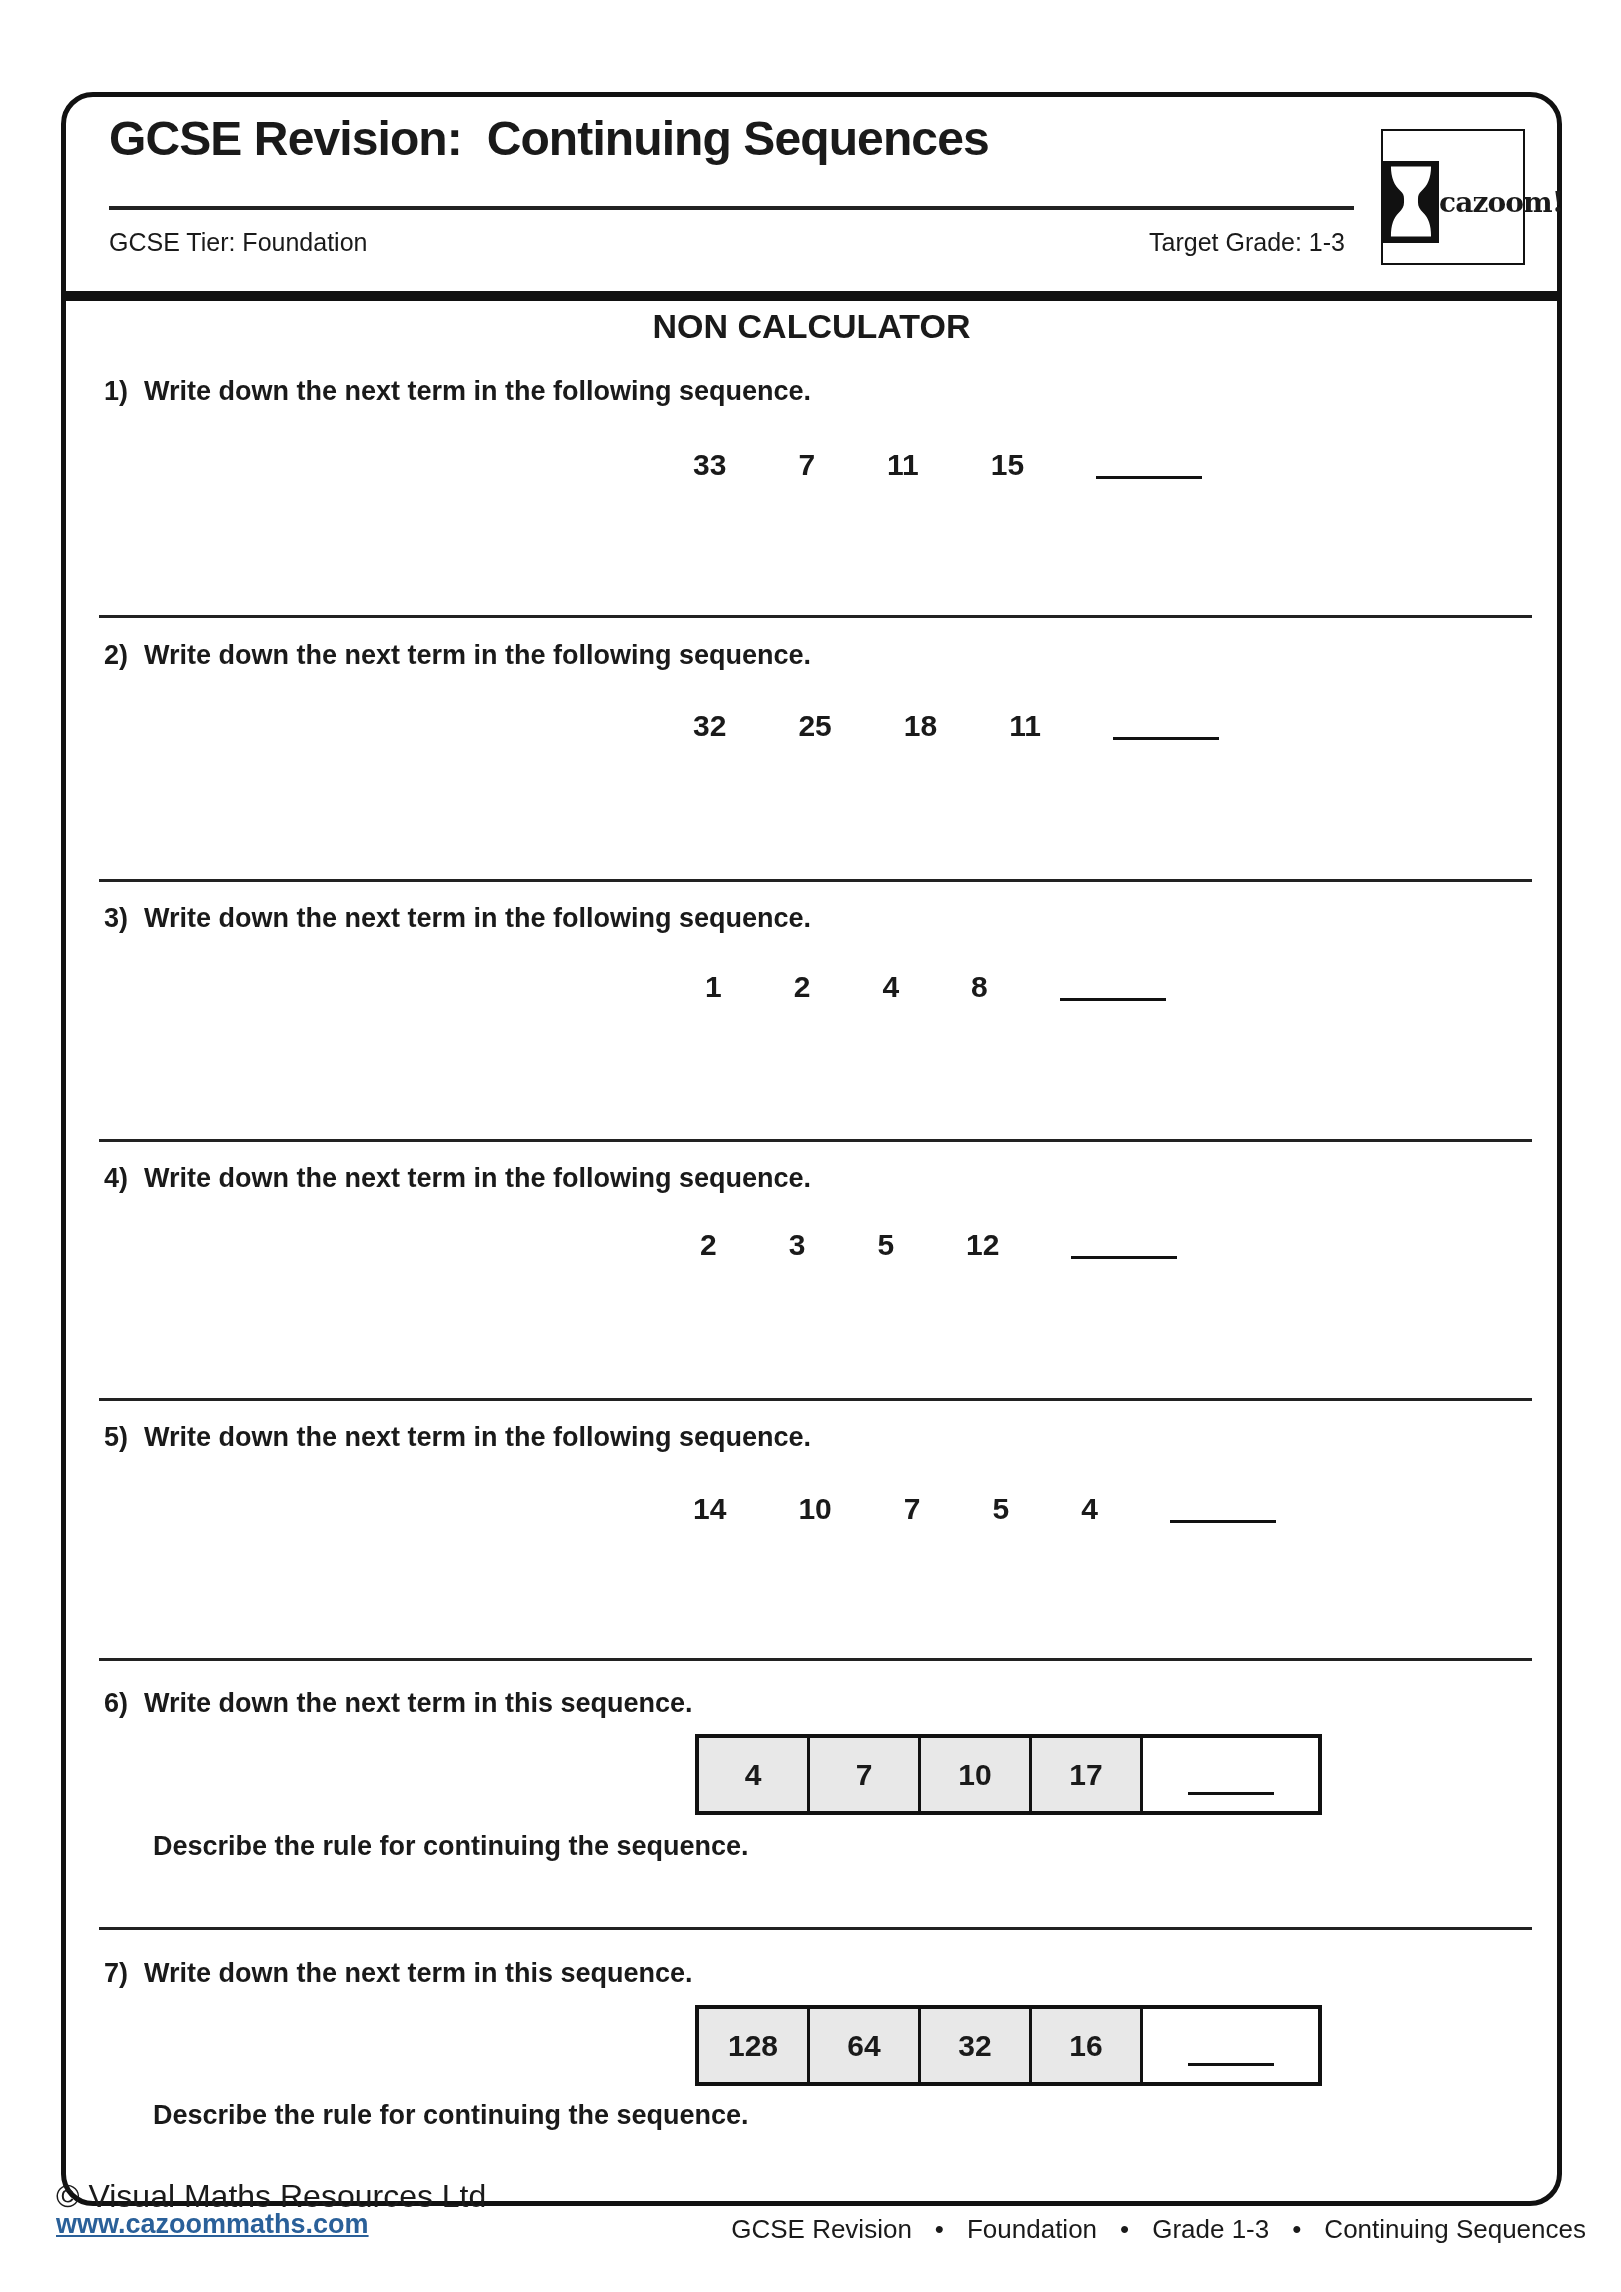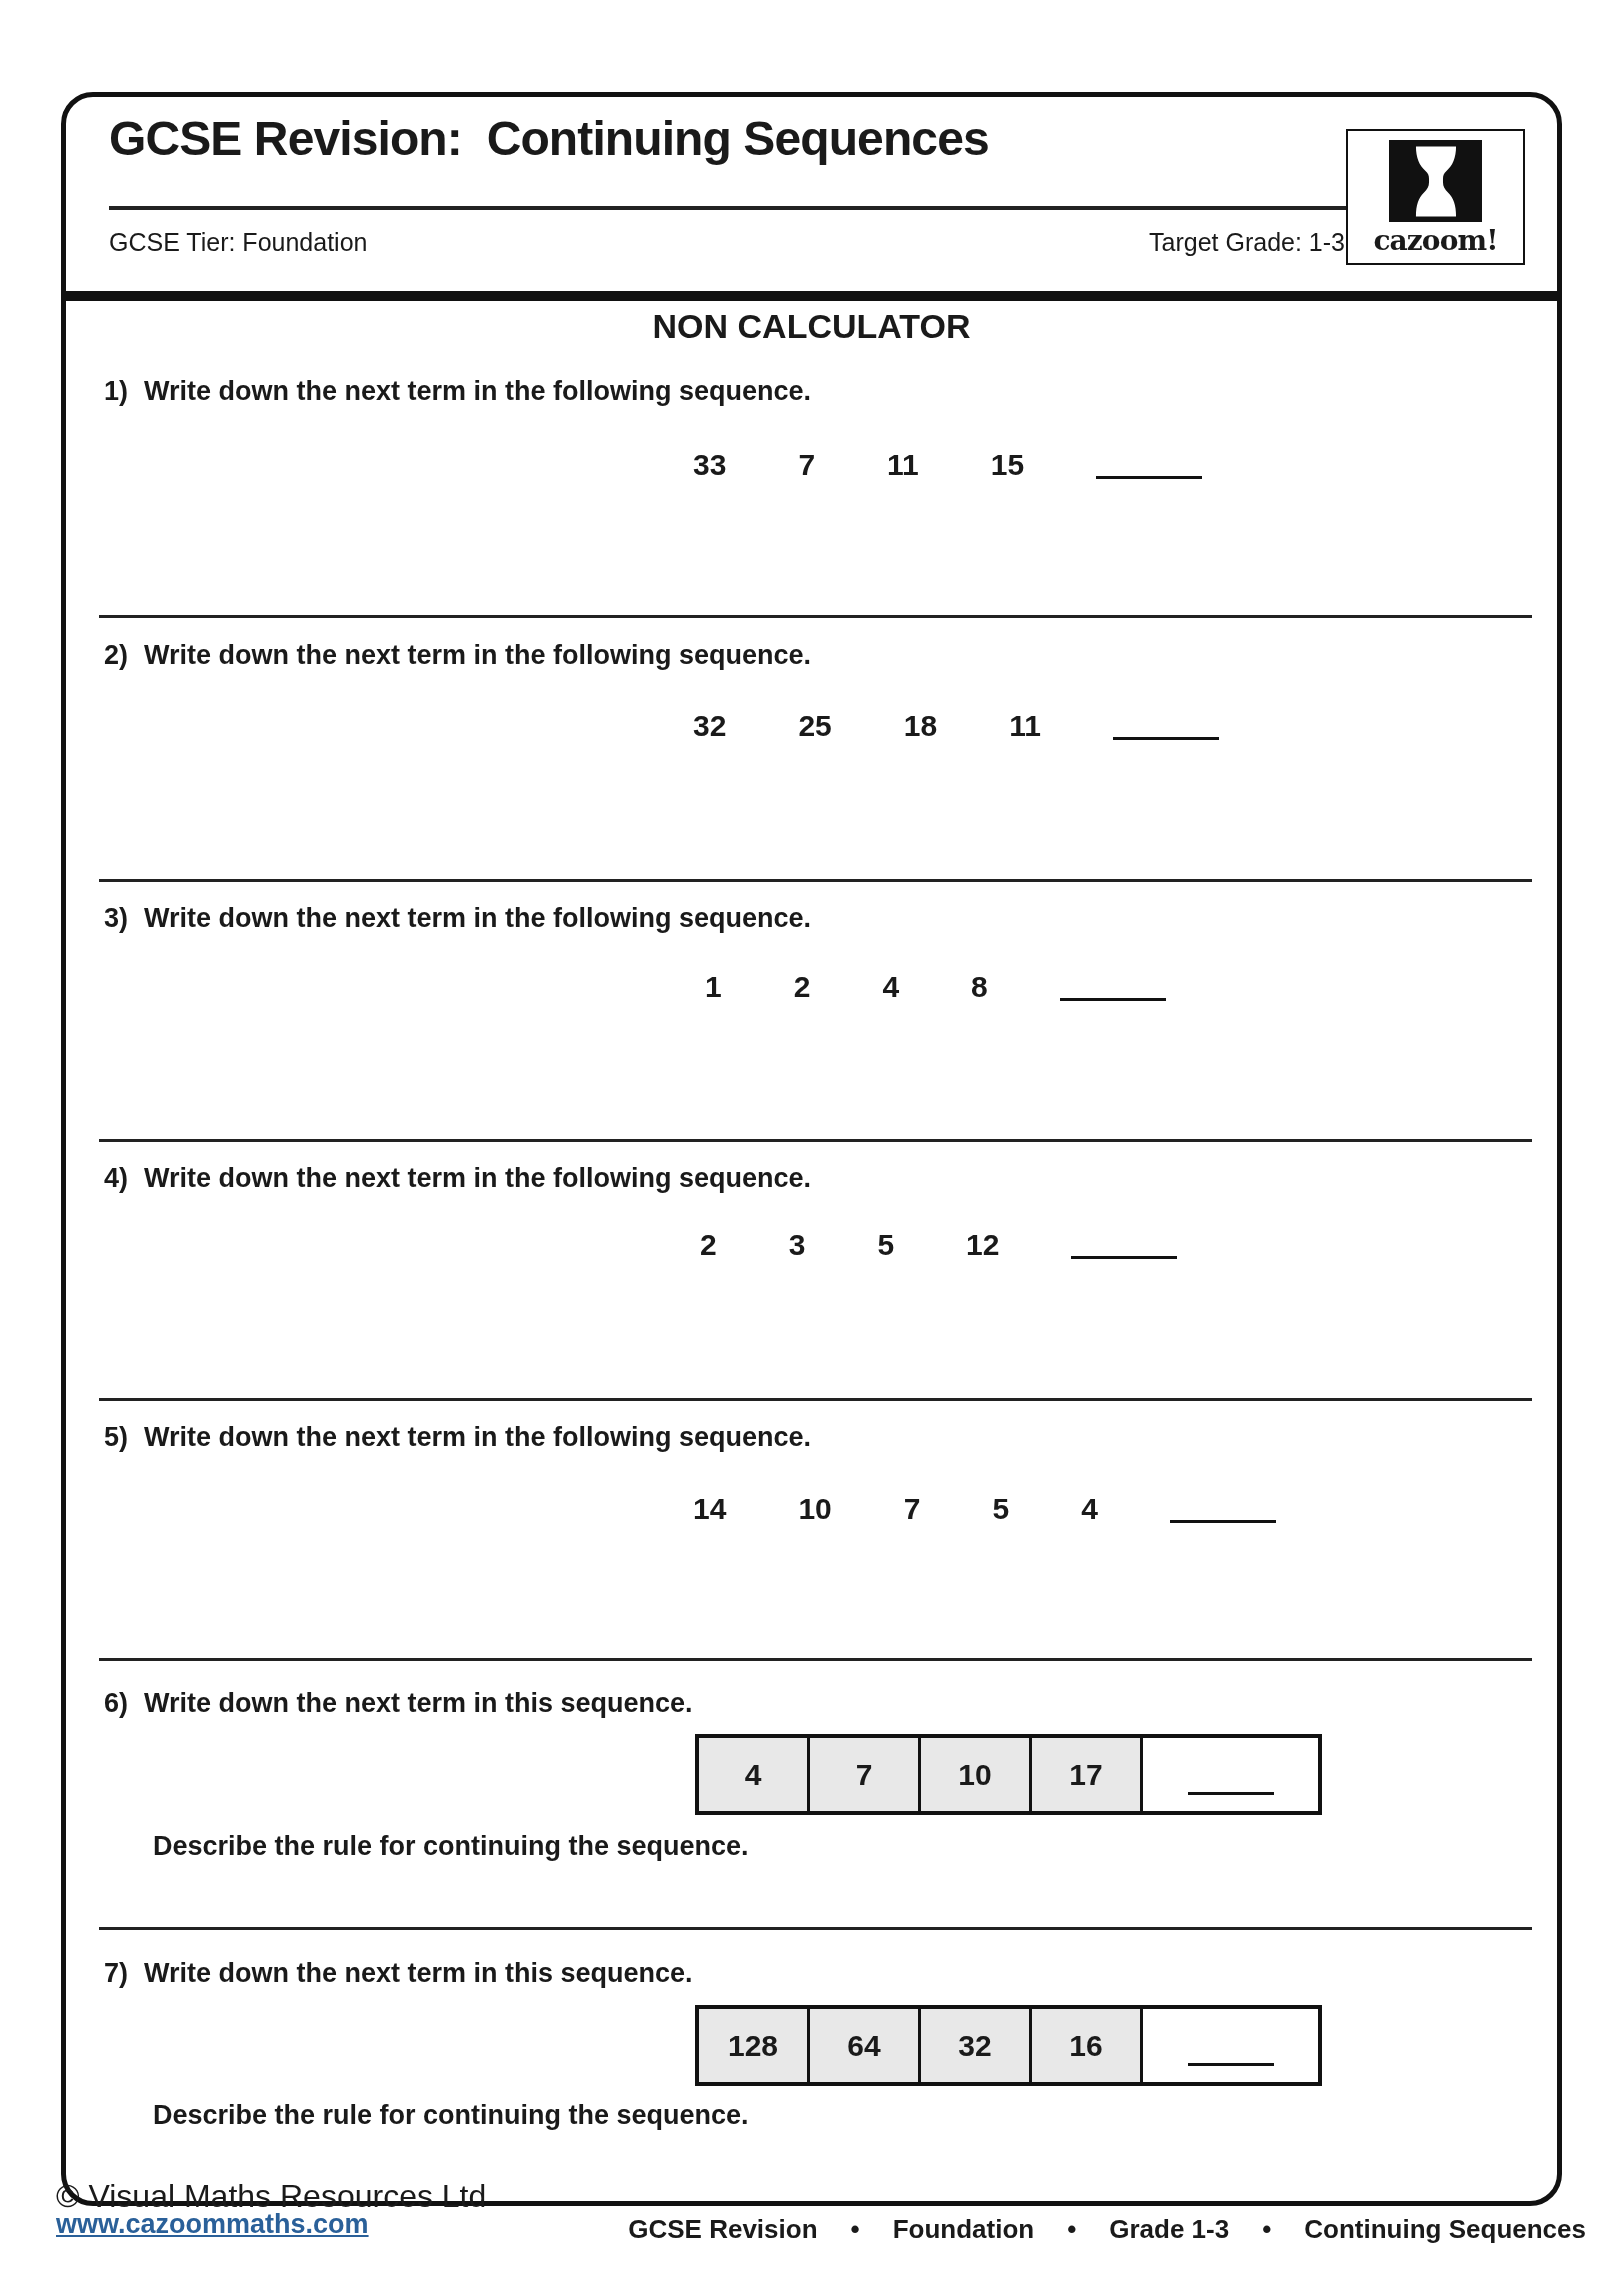--- a/index.html
+++ b/index.html
@@ -15,22 +15,22 @@
   .title {
     position:absolute; left:43px; top:14.3px; font-size:48px; font-weight:bold;
     letter-spacing:-0.9px; white-space:pre-wrap;
   }
   .title-underline {
     position:absolute; left:43px; top:109px; width:1245px; height:3.6px; background:#222;
   }
   .tier { position:absolute; left:43px; top:131px; font-size:25px; }
   .target { position:absolute; left:0px; top:131px; width:1279px; text-align:right; font-size:25px; }
   .logo-box {
-    position:absolute; right:32px; top:32px; width:179px; height:136px;
-    border:2.7px solid #111; background:#fff; display:flex; flex-direction:column;
+    position:absolute; right:32px; top:32px; width:144px; height:136px;
+    border:2.7px solid #111; background:#fff; display:flex; 
     align-items:center; justify-content:flex-start; padding-top:9px;
   }
   .logo-drum {
     width:93px; height:82px; background:#111; display:flex;
     align-items:center; justify-content:center;
   }
   .logo-text {
     font-family:"DejaVu Serif", serif; font-weight:900; font-size:28px;
     margin-top:1.8px; letter-spacing:-0.9px;
   }
@@ -71,22 +71,22 @@
     display:inline-block; width:86px; border-bottom:3.6px solid #111; height:9px;
   }
   .rule-prompt { position:absolute; left:87px; font-size:27px; font-weight:bold; }
 
   .footer-copy { position:absolute; left:56px; top:2178px; font-size:32px; }
   .footer-link {
     position:absolute; left:56px; top:2209px; font-size:27px;
     color:#2a6099; text-decoration:underline; cursor:pointer;font-weight:bold;
   }
   .footer-crumbs {
-    position:absolute; right:36px; top:2214px; display:flex; gap:33px;
-    font-size:26px; font-weight:700; align-items:flex-end;
+    position:absolute; right:36px; top:2214px; display:flex; gap:23px;
+    font-size:26px; font-weight:400; align-items:flex-end;
   }
 </style>
 </head>
 <body>
 
 <div id="screen">
   <div class="page">
 
     <div class="title">GCSE Revision:  Continuing Sequences</div>
     <div class="title-underline"></div>

